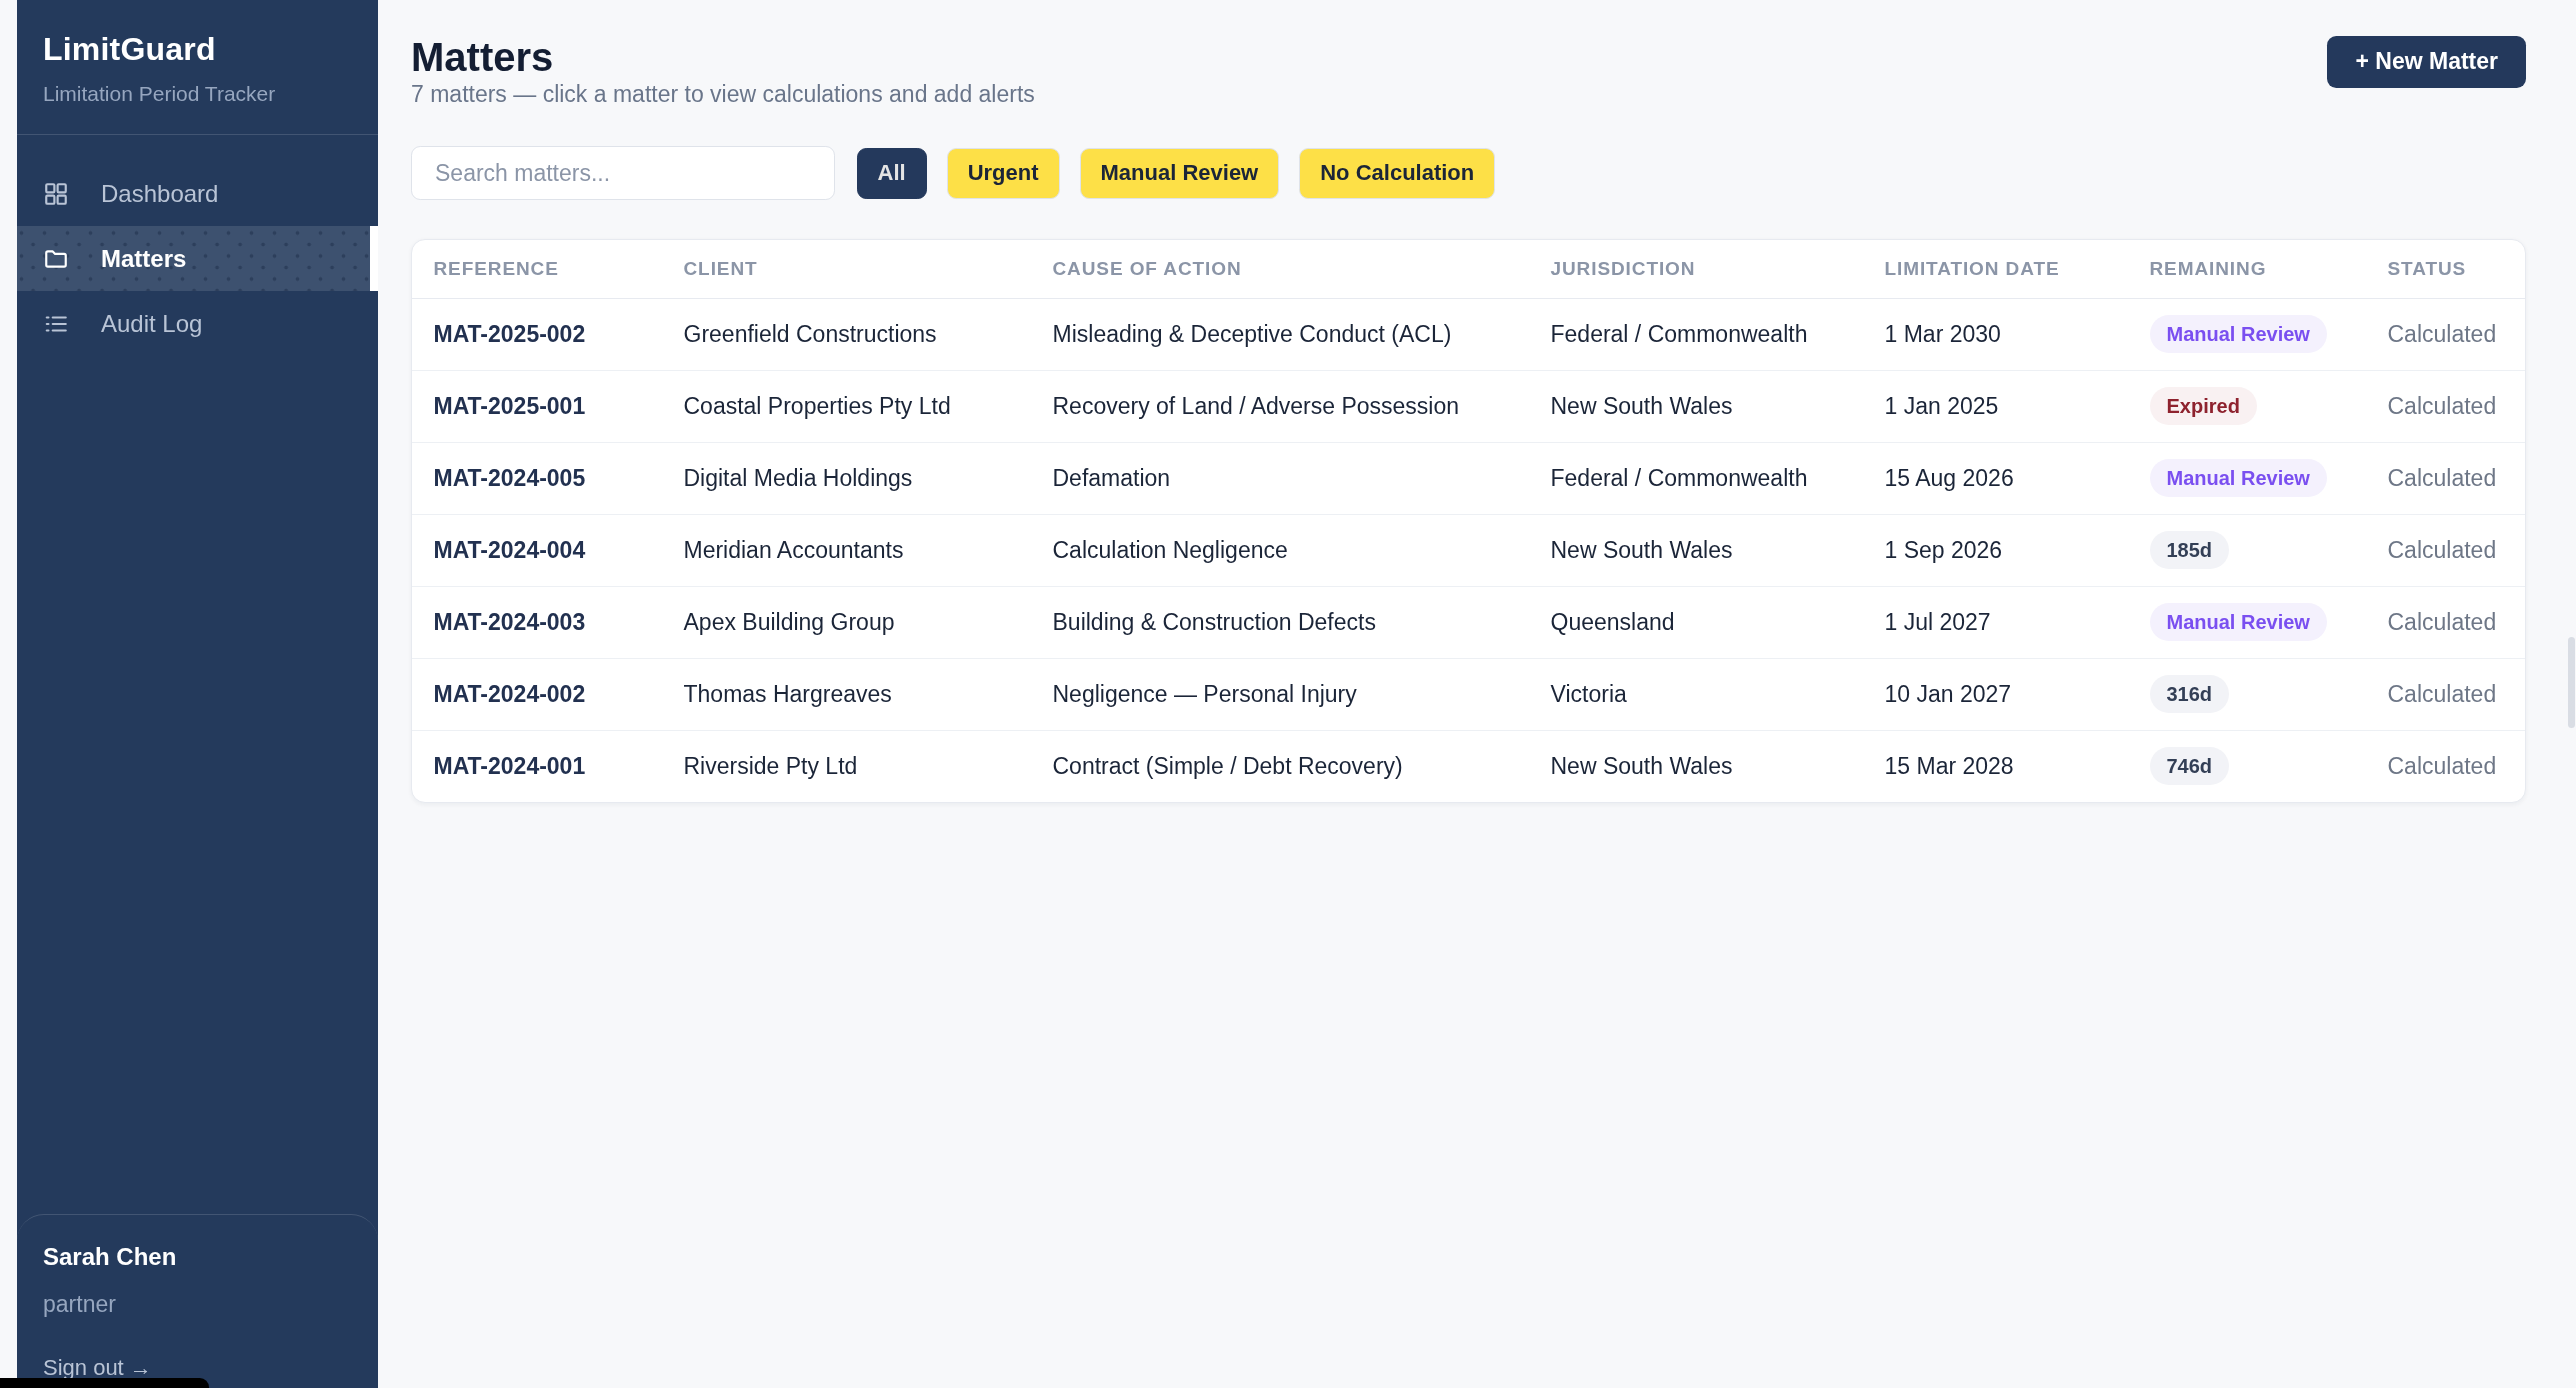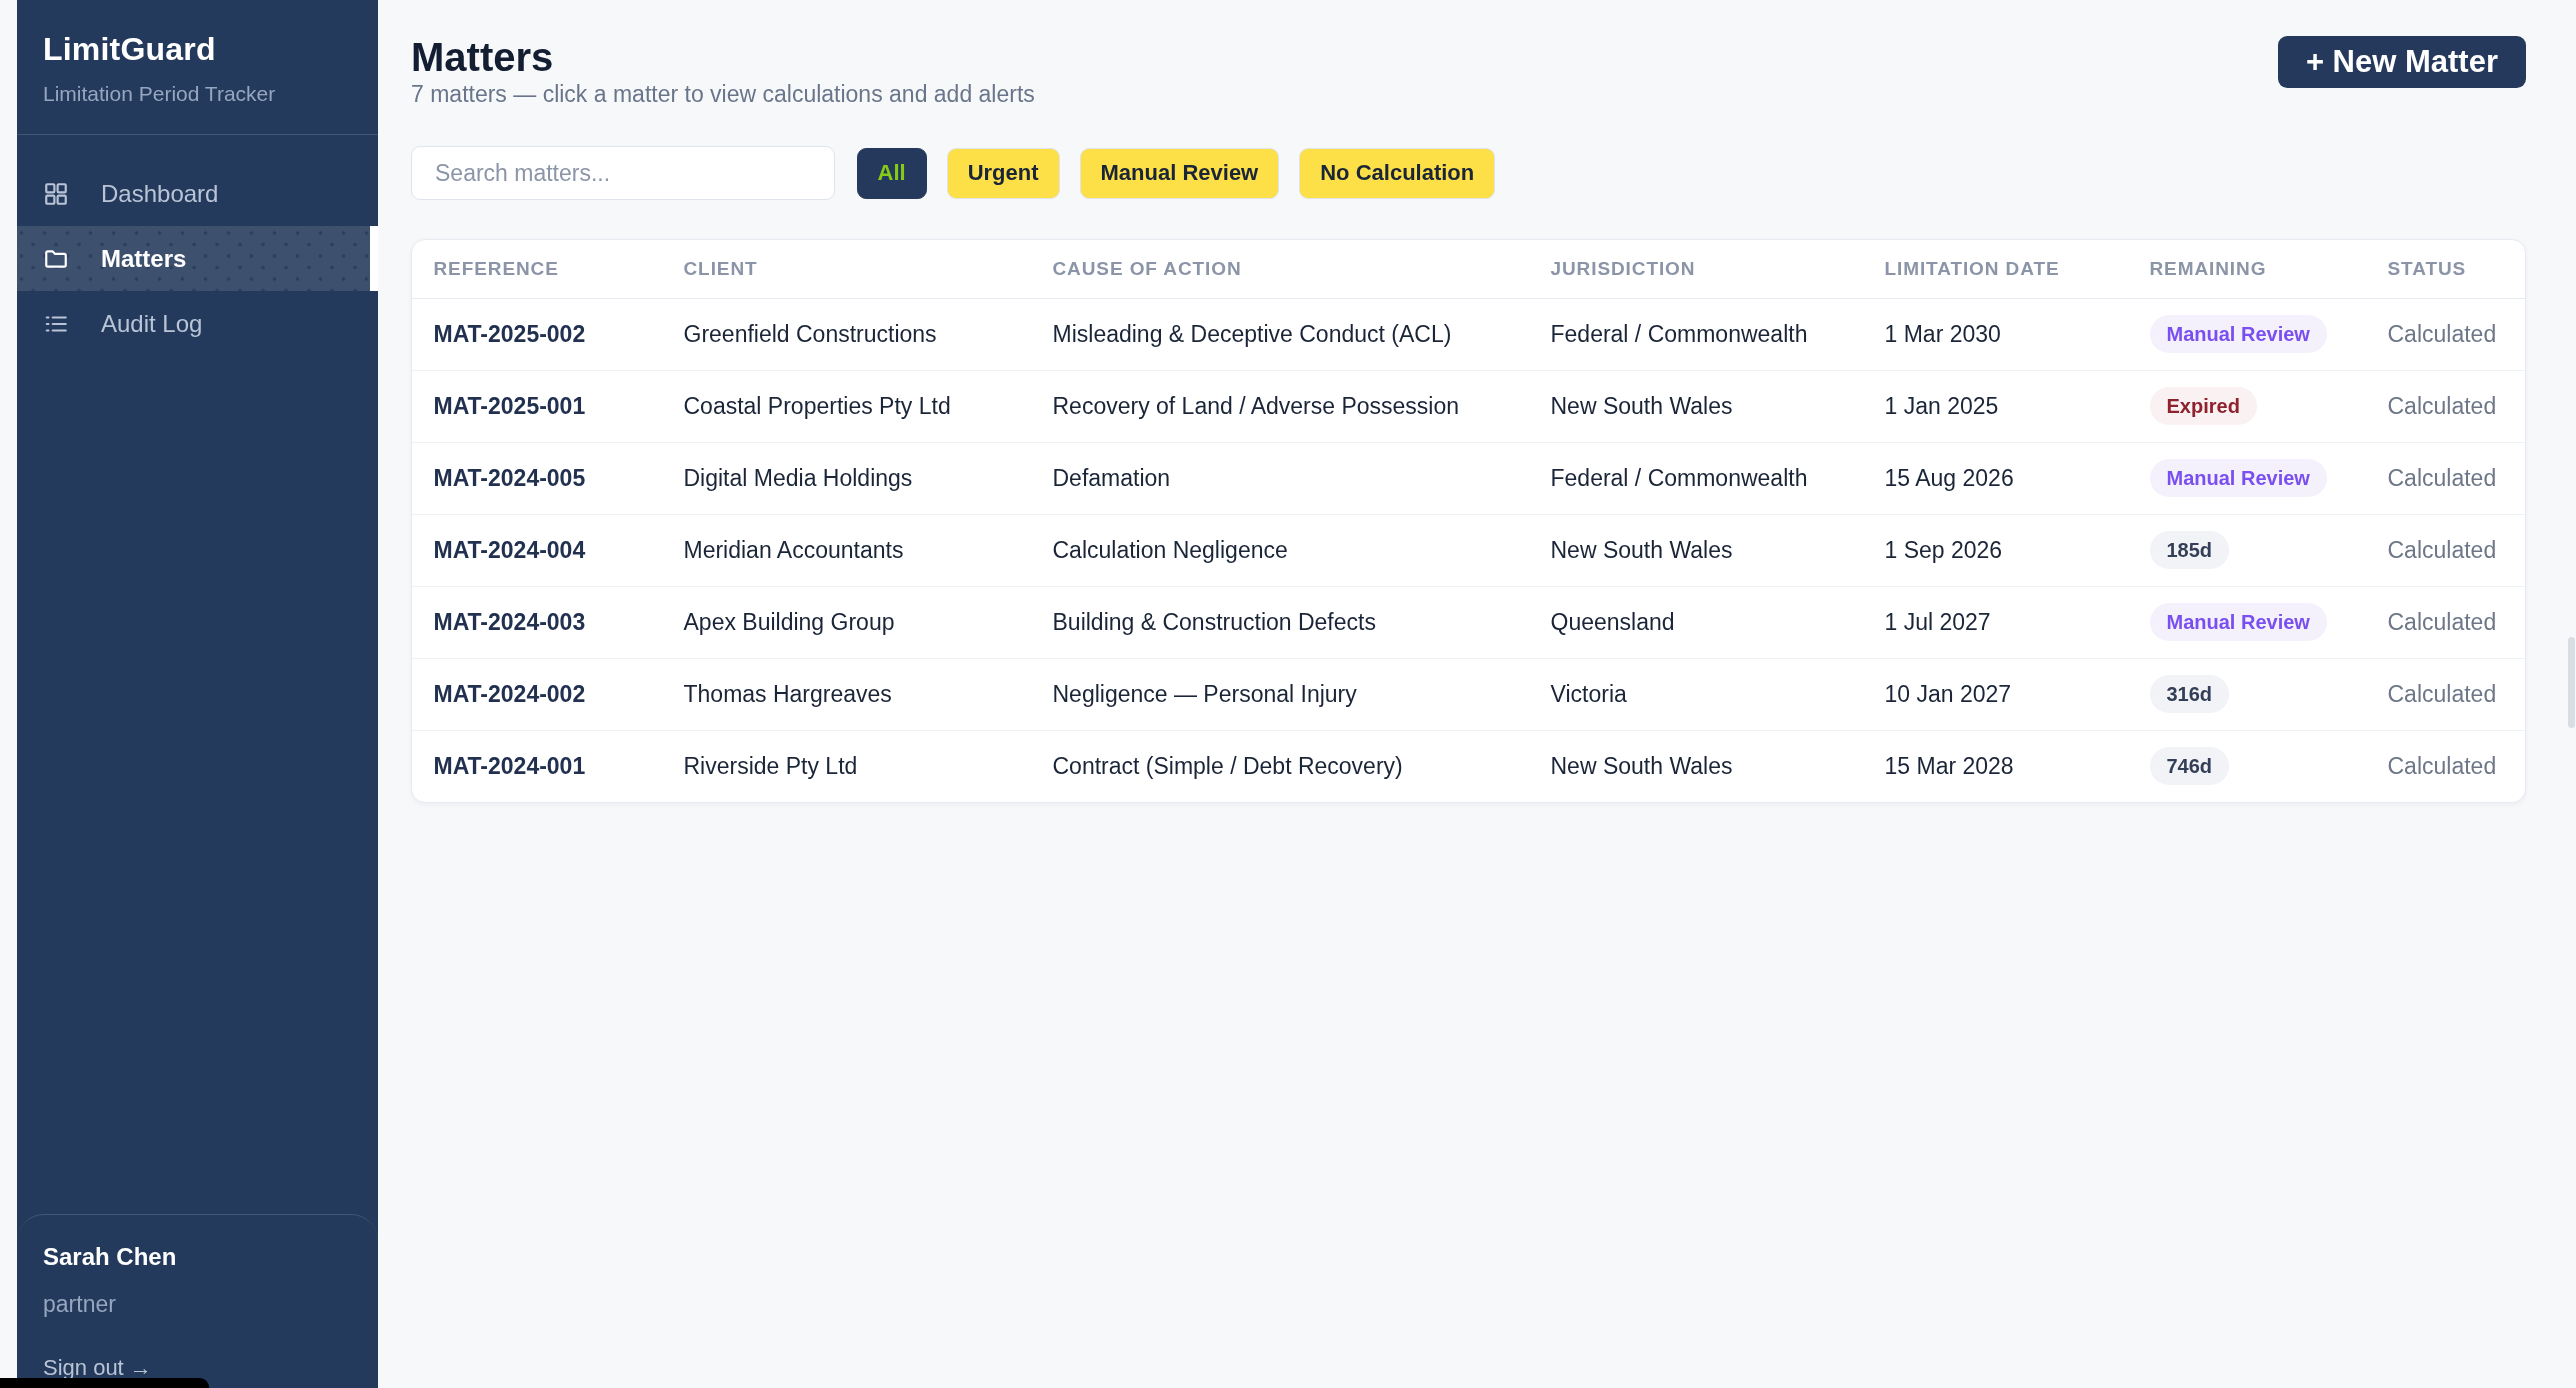--- a/index.html
+++ b/index.html
@@ -51,42 +51,42 @@
   
   .main { position: absolute; left: 361px; top: 0; right: 0; bottom: 0; padding: 34px 50px 0 50px; }
   .main-header { position: relative; }
   .page-title { color: #141e33; font-size: 40px; font-weight: 800; line-height: 46px; }
   .page-subtitle { color: #69758a; font-size: 23px; line-height: 28px; }
   .new-matter-btn {
     position: absolute; top: 1.5px; right: 0;
     height: 52px; padding: 0 28px;
     background: #24395c; color: #ffffff;
     font-family: "Liberation Sans", sans-serif;
-    font-size: 31px; font-weight: 700;
+    font-size: 23px; font-weight: 700;
     border: none; border-radius: 9.2px; cursor: pointer;
     display: flex; align-items: center;
   }
 
   .toolbar { margin-top: 38px; display: flex; align-items: center; gap: 21.5px; }
   .search-input {
     width: 424px; height: 54px;
     border: 0.8px solid #dfe3ea; border-radius: 9.2px;
     background: #ffffff; padding: 0 23px;
     font-family: "Liberation Sans", sans-serif;
     font-size: 23px; color: #1b2538; outline: none;
   }
   .search-input::placeholder { color: #8b95a7; }
   .filter-group { display: flex; align-items: center; gap: 20px; }
   .filter-pill {
     height: 51px; padding: 0 20px;
     display: flex; align-items: center;
     background: #fde047; border: 0.8px solid #dfe3ea; border-radius: 9.2px;
     font-size: 22px; font-weight: 600; color: #1b2538; cursor: pointer;
   }
-  .filter-pill.active { background: #24395c; border-color: #24395c; color: #84cc16; }
+  .filter-pill.active { background: #24395c; border-color: #24395c; color: #e5e5e5; }
 
   
   .table-card {
     margin-top: 39px; background: #ffffff;
     border: 0.8px solid #e7eaf0; border-radius: 14px;
     box-shadow: 0 1.5px 4.6px rgba(20,30,51,0.05);
     overflow: hidden;
   }
   table { width: 100%; border-collapse: collapse; table-layout: fixed; }
   thead th {

